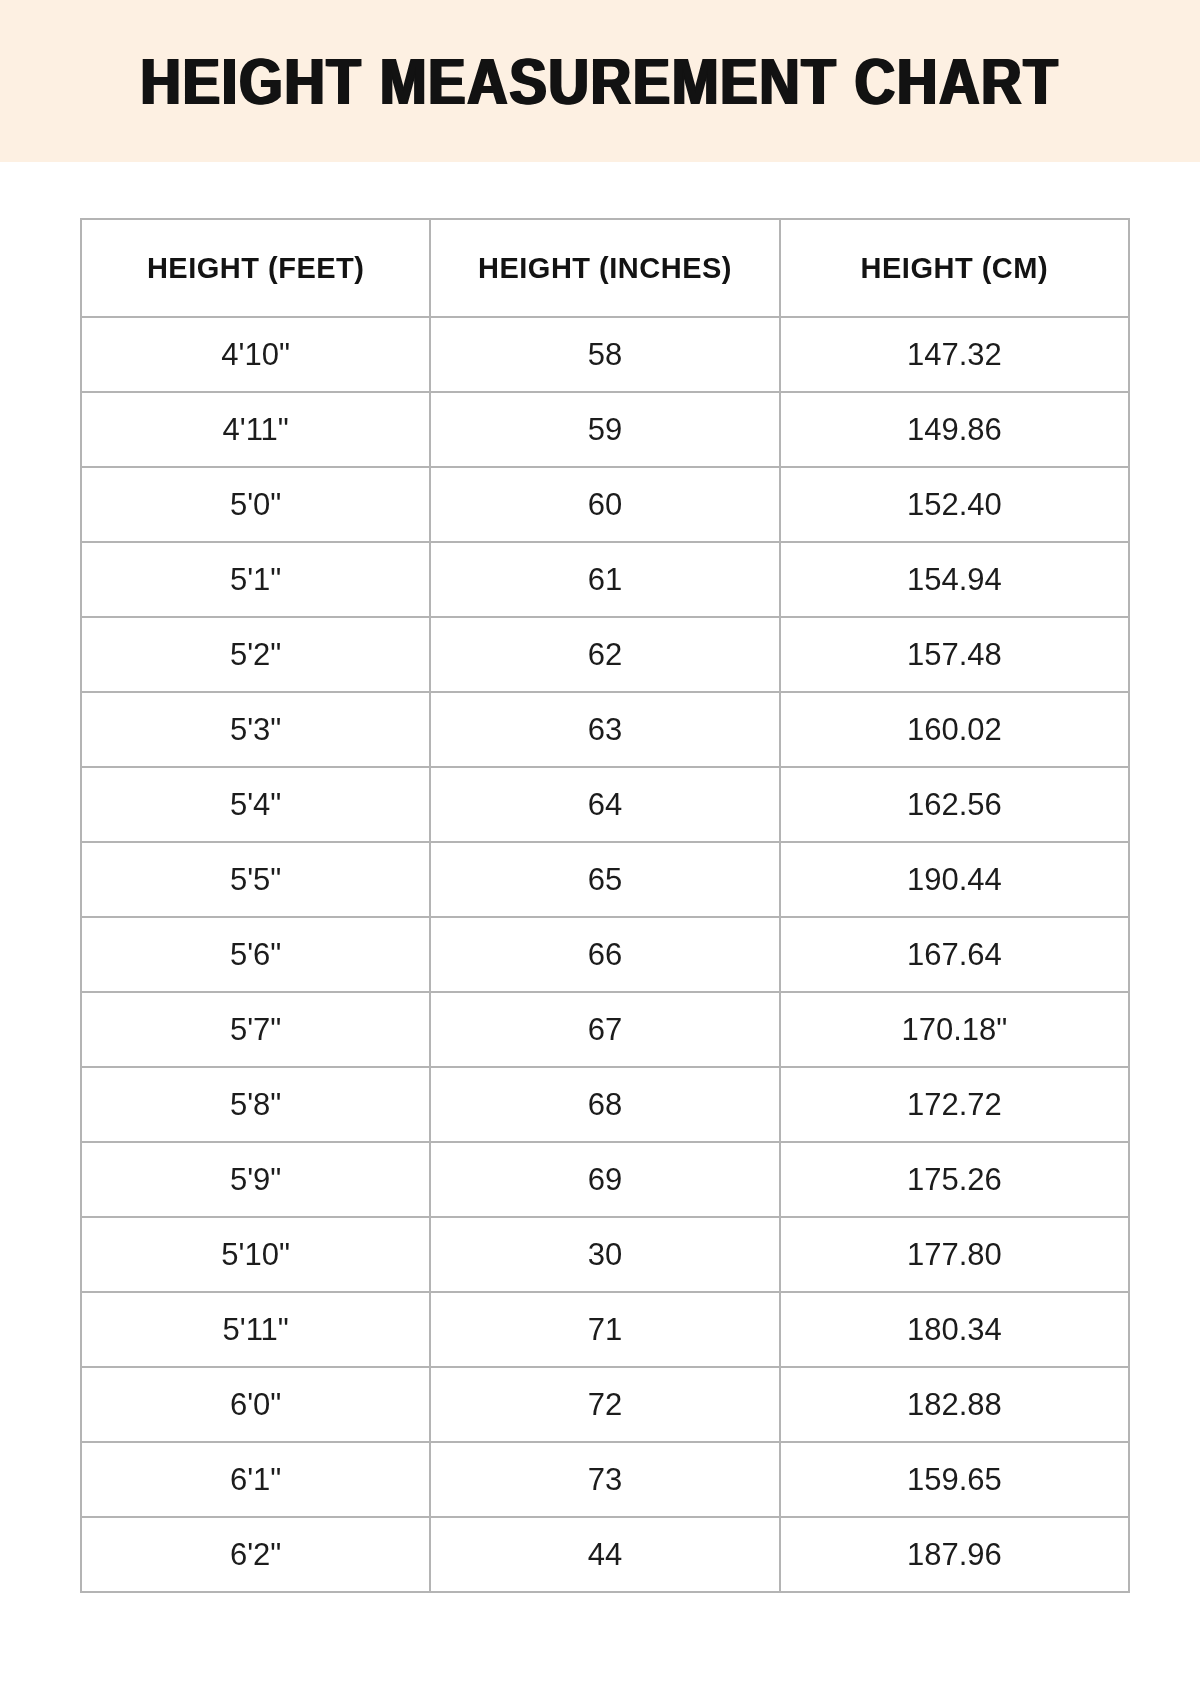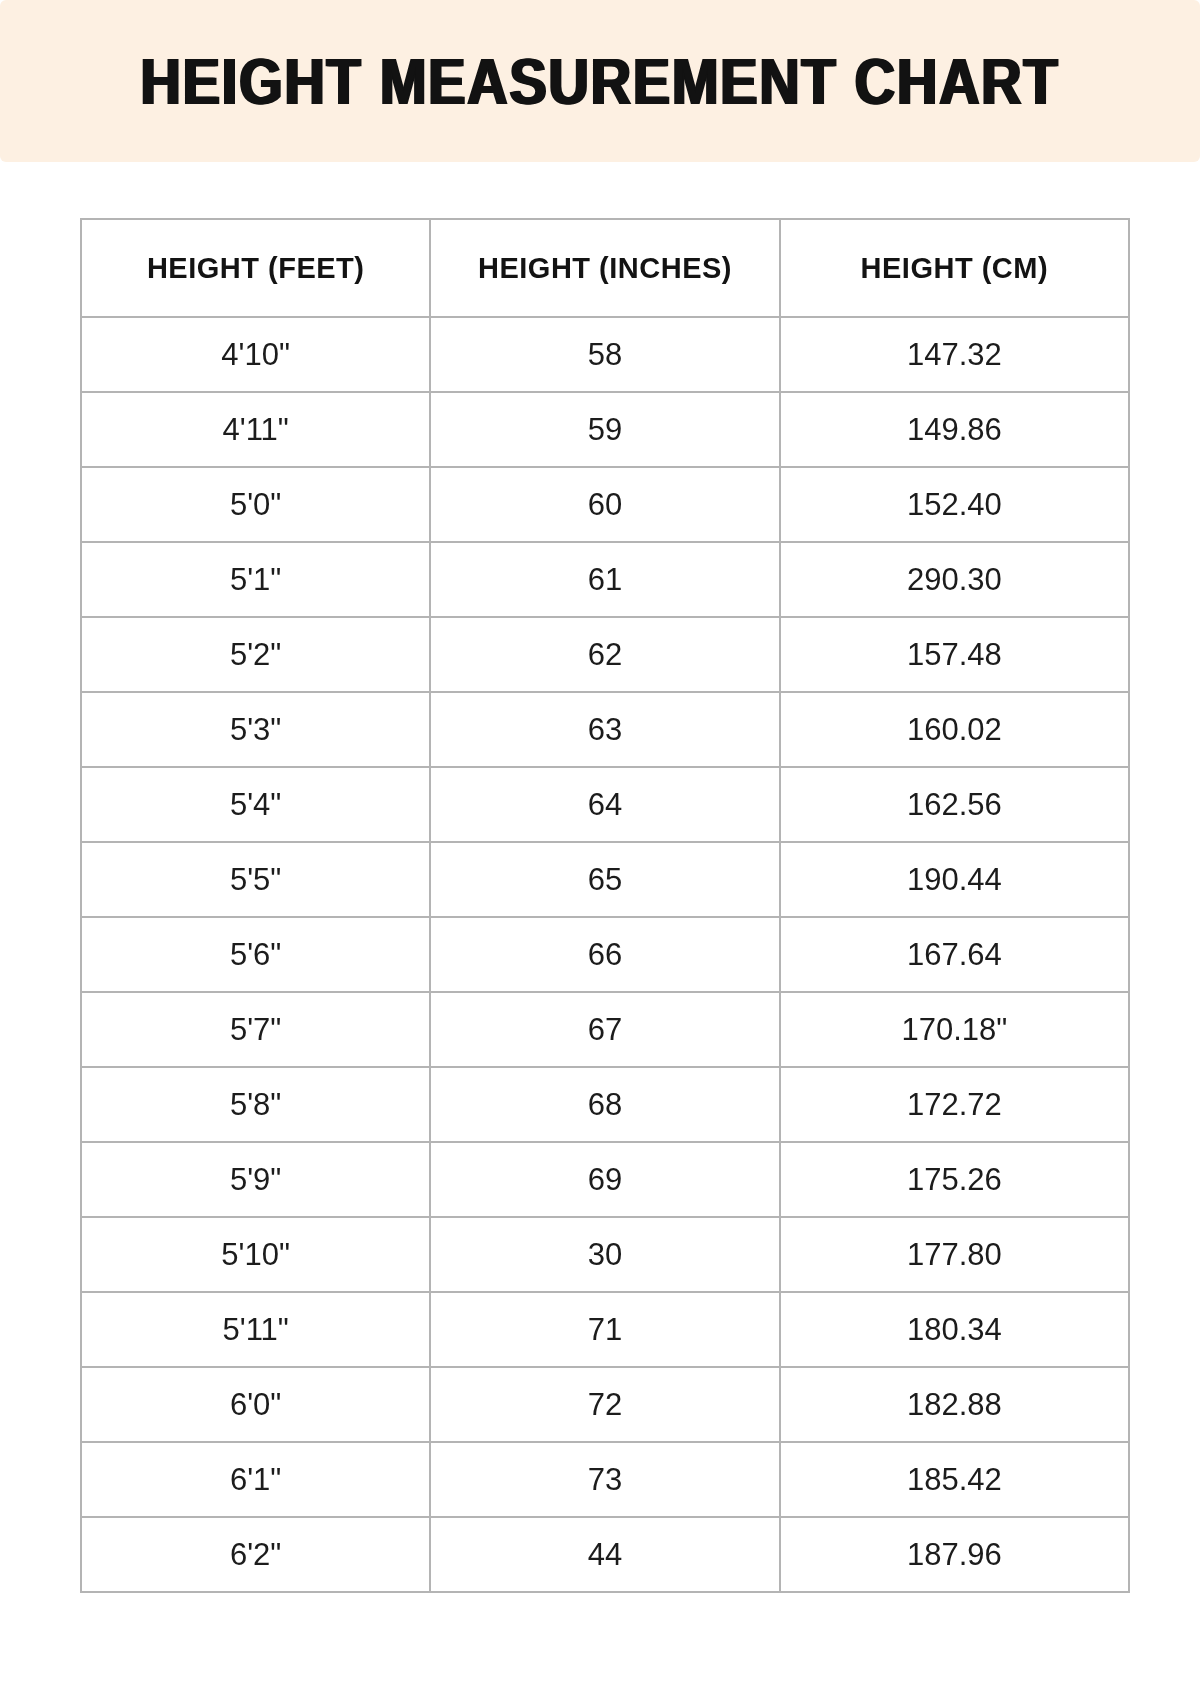--- a/index.html
+++ b/index.html
@@ -17,21 +17,20 @@
   }
   .banner {
     position: absolute;
     top: 0;
     left: 0;
     width: 1200px;
     height: 162px;
     display: flex;
     align-items: center;
     justify-content: center;
-    border-radius: 6px;
   }
   .banner-title {
     display: inline-block;
     font-size: 60px;
     font-weight: 900;
     letter-spacing: 2px;
     color: #121212;
     transform: scaleX(0.93) scaleY(1.08);
     transform-origin: center;
     text-shadow: 1.6px 0 0 currentColor, -1.6px 0 0 currentColor;
@@ -96,21 +95,21 @@
           <td>149.86</td>
         </tr>
         <tr>
           <td>5'0"</td>
           <td>60</td>
           <td>152.40</td>
         </tr>
         <tr>
           <td>5'1"</td>
           <td>61</td>
-          <td>290.30</td>
+          <td>154.94</td>
         </tr>
         <tr>
           <td>5'2"</td>
           <td>62</td>
           <td>157.48</td>
         </tr>
         <tr>
           <td>5'3"</td>
           <td>63</td>
           <td>160.02</td>
@@ -156,21 +155,21 @@
           <td>180.34</td>
         </tr>
         <tr>
           <td>6'0"</td>
           <td>72</td>
           <td>182.88</td>
         </tr>
         <tr>
           <td>6'1"</td>
           <td>73</td>
-          <td>185.42</td>
+          <td>159.65</td>
         </tr>
         <tr>
           <td>6'2"</td>
           <td>44</td>
           <td>187.96</td>
         </tr>
       </tbody>
   </table>
 
 </div>

